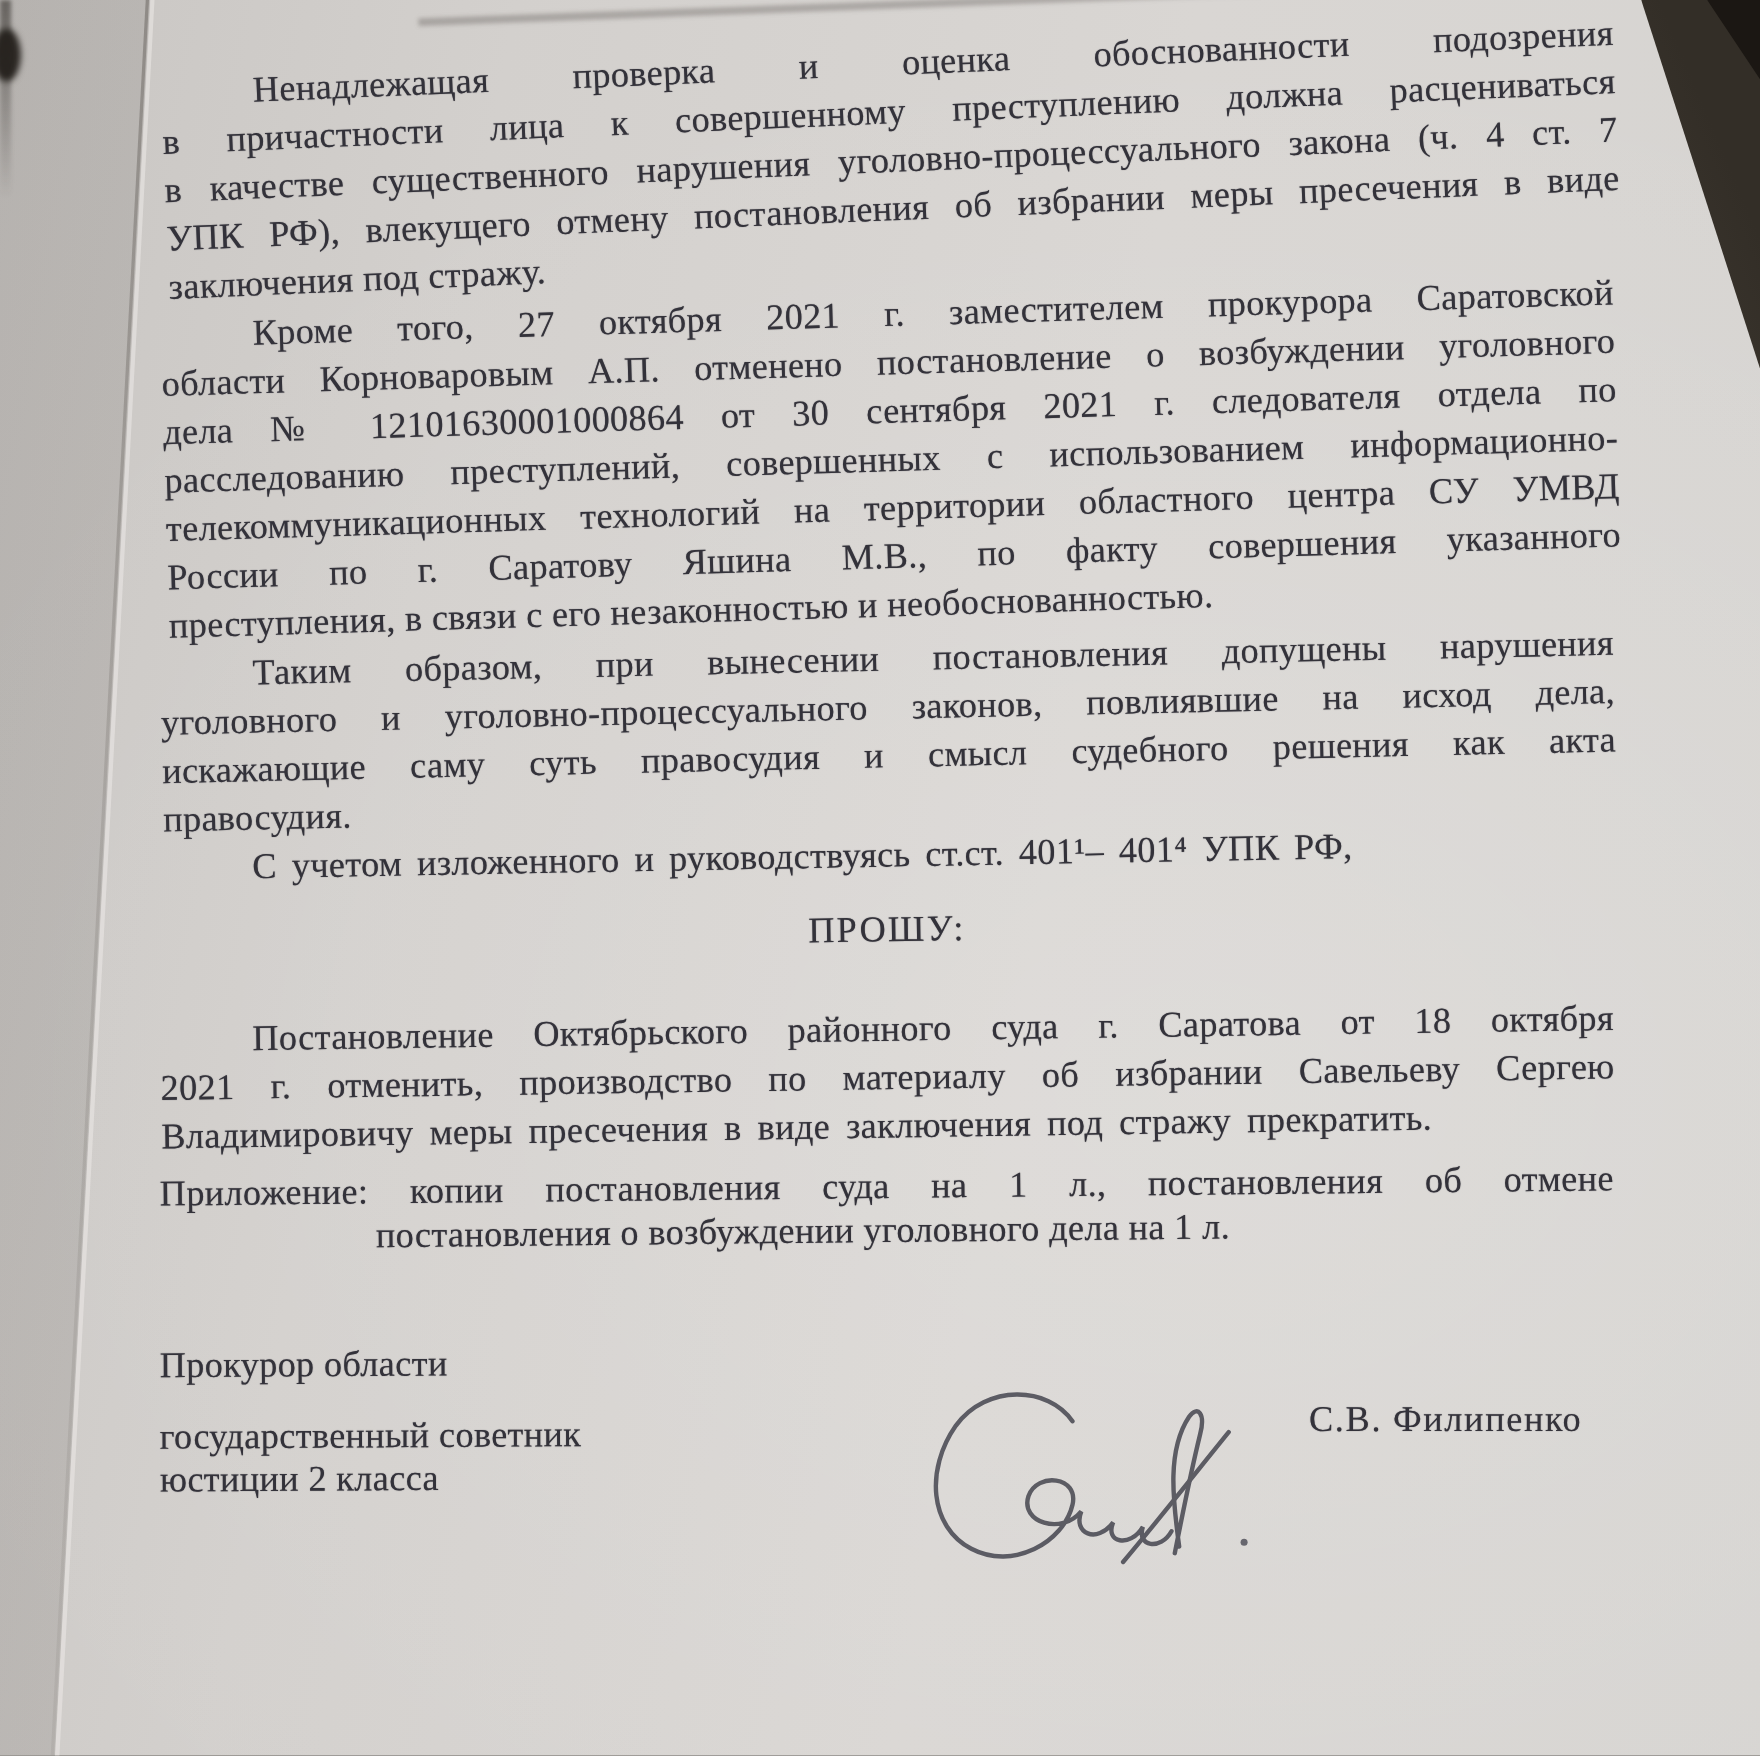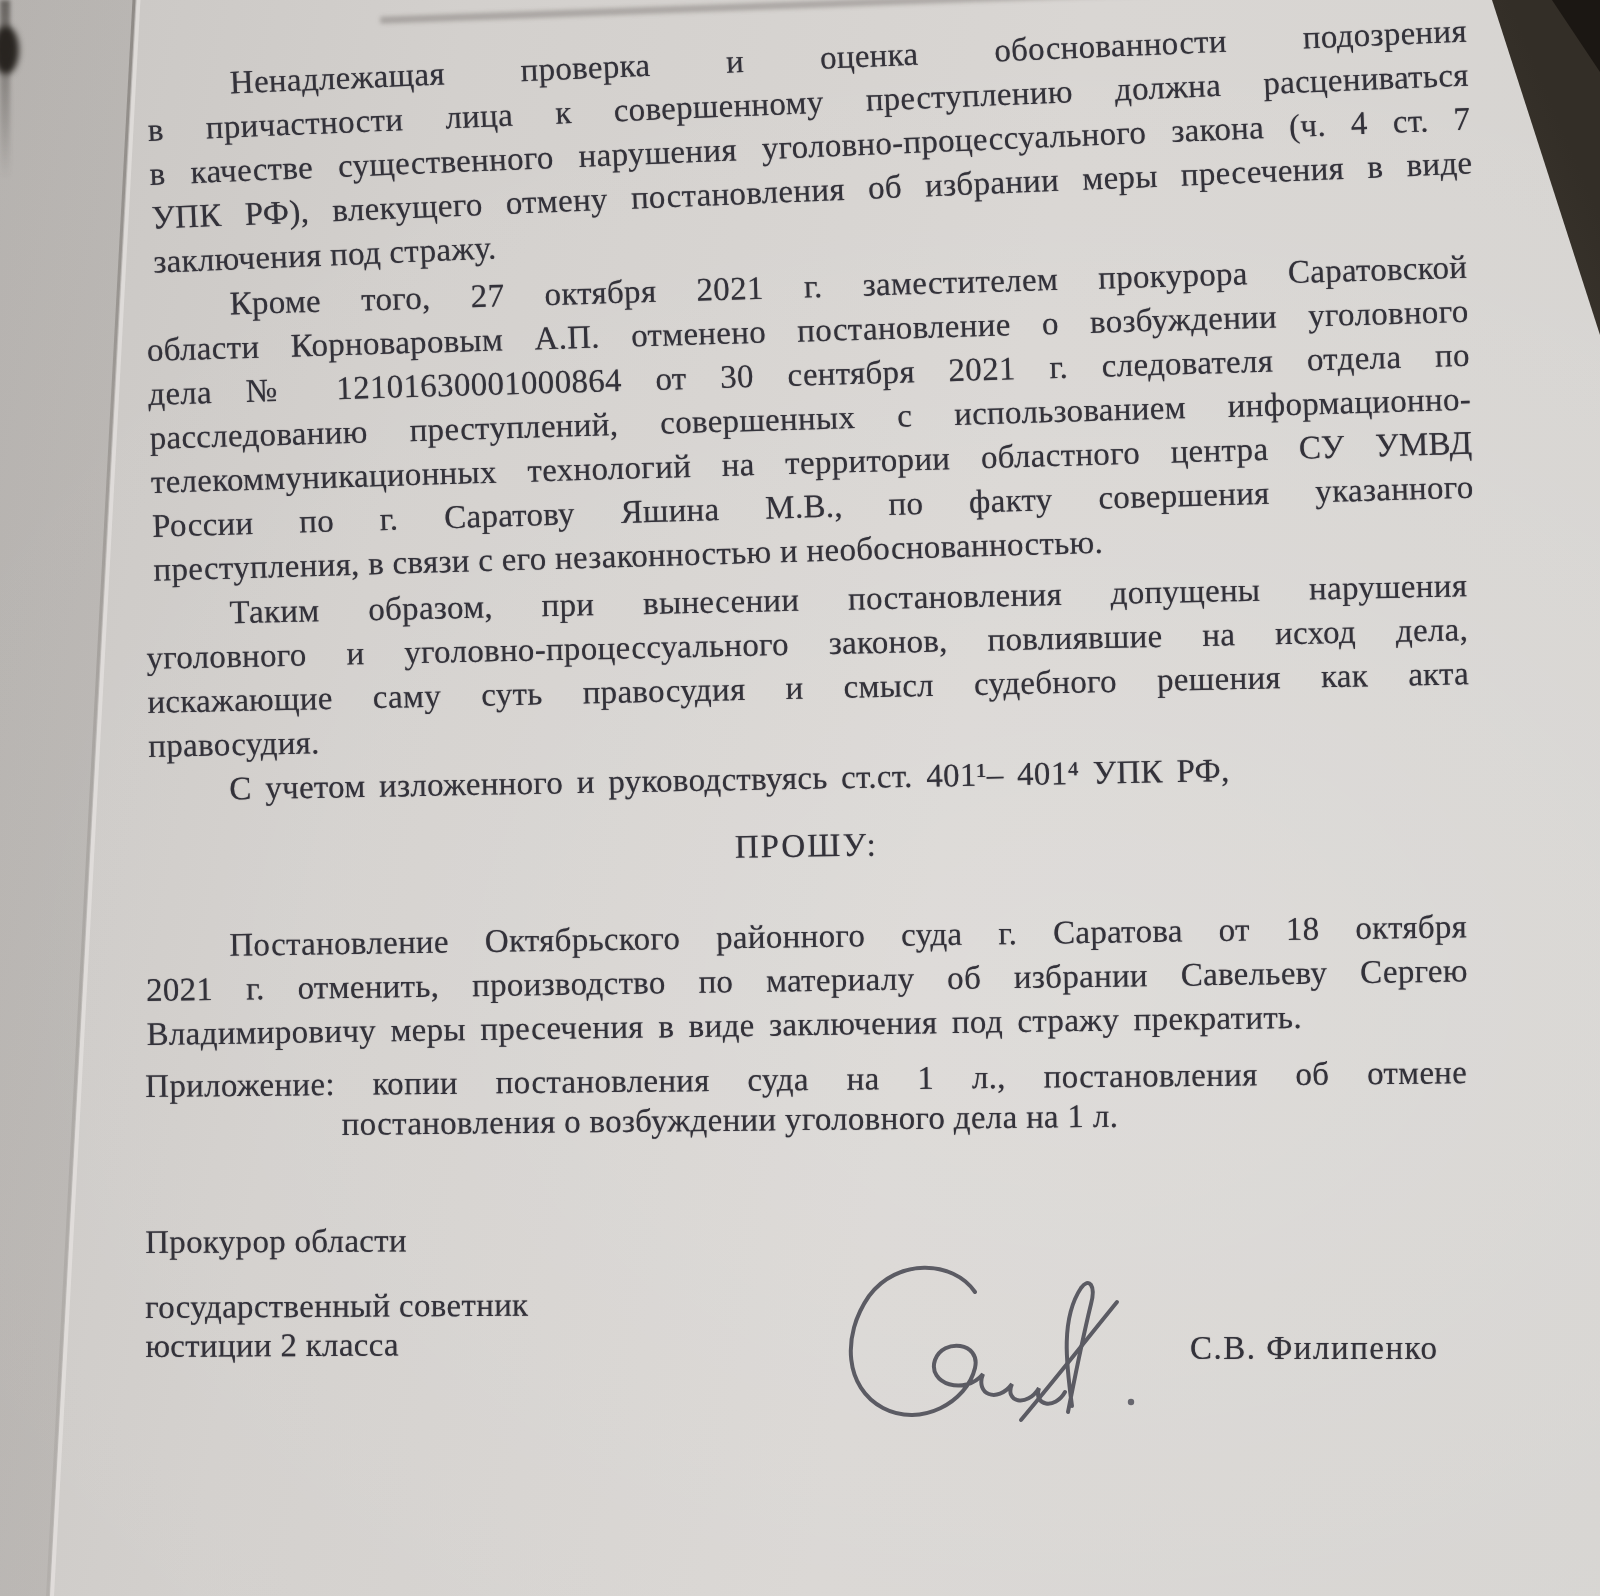--- a/index.html
+++ b/index.html
@@ -79,21 +79,21 @@
   .heading{margin-top:22px;text-align:center;letter-spacing:2px;}
   .p4{margin-top:46px;}
   .p4 .ll{word-spacing:6px;}
   .attachment{margin-top:10px;line-height:40px;}
   .attachment .hang{margin-left:196px;}
   .officials{margin-top:74px;}
   .rank{margin-top:24px;line-height:39px;}
 
   .signature{position:absolute;left:680px;top:1200px;width:320px;height:210px;}
   .signature svg{width:100%;height:100%;}
-  .signer{position:absolute;left:1045px;top:1276px;letter-spacing:1.5px;white-space:nowrap;}
+  .signer{position:absolute;left:1045px;top:1219px;letter-spacing:1.5px;white-space:nowrap;}
 </style>
 </head>
 <body>
 
 <div class="paper"></div>
 <div class="left-surface"></div>
 <div class="crease-highlight"></div>
 <div class="crease-line"></div>
 <div class="right-wedge"></div>
 <div class="corner-dark"></div>

